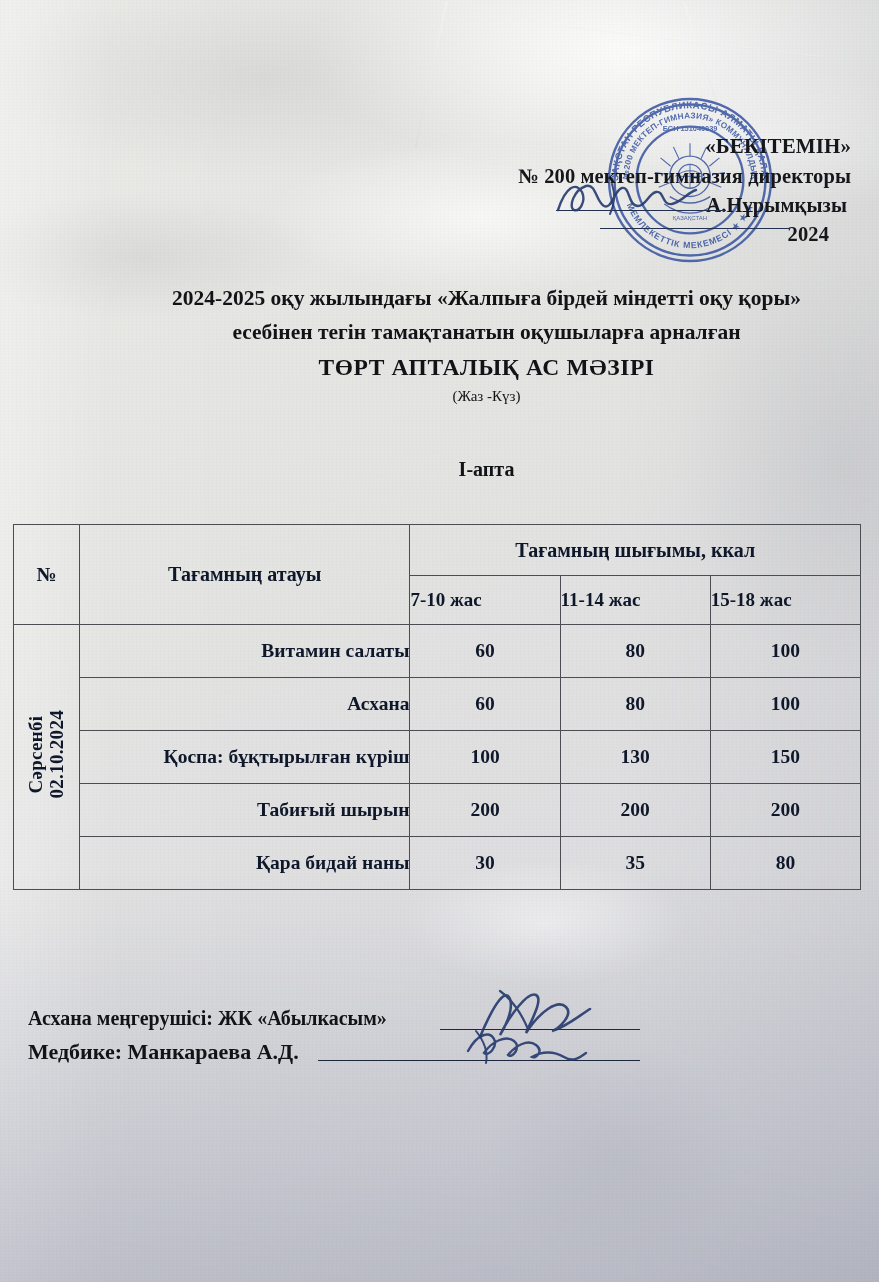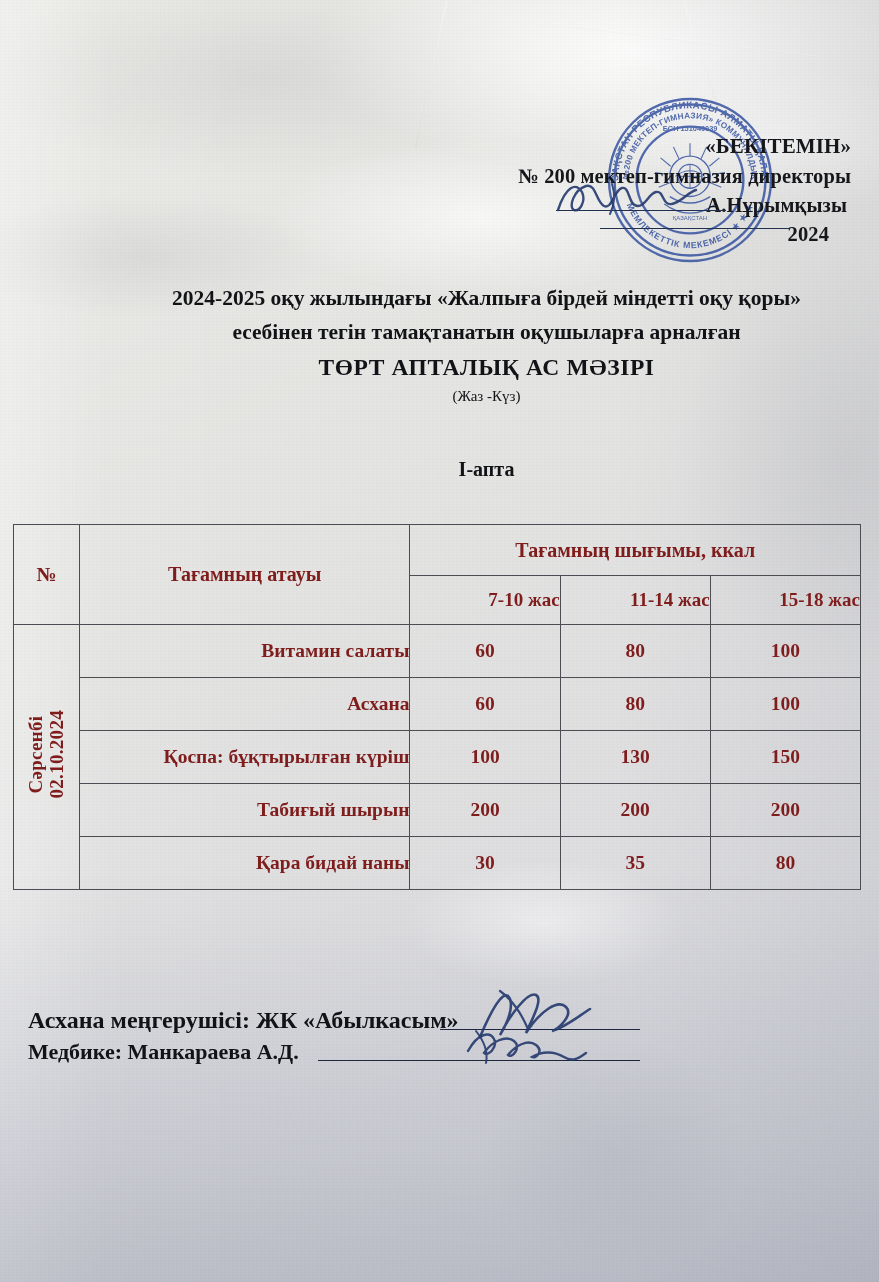--- a/index.html
+++ b/index.html
@@ -95,42 +95,42 @@
   #menu-table{
     position:absolute;left:13px;top:524px;width:848px;
     border-collapse:collapse;table-layout:fixed;
     font-size:19px;
   }
   #menu-table td,#menu-table th{
     border:1.3px solid #4b4d52;
     padding:0;
     background:transparent;
     font-weight:bold;
-    color:#7f1d1d;
+    color:#0f172a;
   }
   .col-no{width:66px;}
   .col-name{width:330px;}
   .col-age{width:150px;}
 
   th.h-no,th.h-name{height:98px;text-align:center;vertical-align:middle;font-size:20px;}
   th.h-yield{height:50px;text-align:center;vertical-align:middle;font-size:20px;}
-  th.h-age{height:48px;text-align:right;vertical-align:middle;font-size:19px;}
+  th.h-age{height:48px;text-align:left;vertical-align:middle;font-size:19px;}
 
   td.cell-name{height:52px;padding:0 0 0 13px;text-align:right;vertical-align:middle;font-size:19.5px;}
   td.cell-val{height:52px;text-align:center;vertical-align:middle;font-size:19.5px;}
   td.cell-date{vertical-align:middle;text-align:center;padding:0;}
   .vert{
     writing-mode:vertical-rl;transform:rotate(180deg);
     display:inline-block;line-height:1.12;font-size:19px;font-weight:bold;
     white-space:pre-line;text-align:center;letter-spacing:.3px;
   }
 
   
   .footer-row{position:absolute;font-weight:bold;color:#121317;white-space:nowrap;}
-  #footer-cook{left:28px;top:1007px;font-size:24px;}
+  #footer-cook{left:28px;top:1007px;font-size:20px;}
   #footer-nurse{left:28px;top:1039px;font-size:22px;}
   #foot-line-cook{position:absolute;left:440px;top:1029px;width:200px;border-top:1.8px solid #1d2740;}
   #foot-line-nurse{position:absolute;left:318px;top:1060px;width:322px;border-top:1.8px solid #1d2740;}
 </style>
 </head>
 <body>
 
 <div id="paper"></div>
 <div id="grain"></div>
 <div class="crease" style="left:430px;top:0;width:2px;height:150px;transform:rotate(12deg);opacity:.35;"></div>

